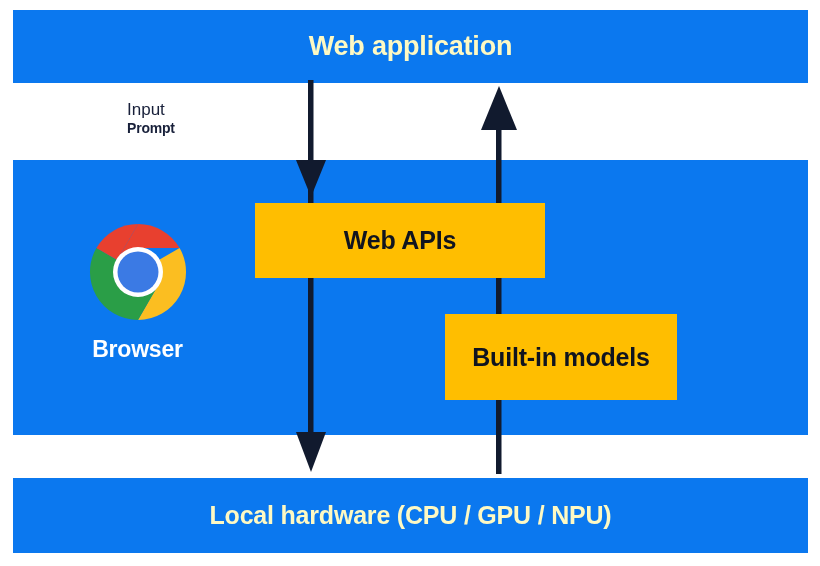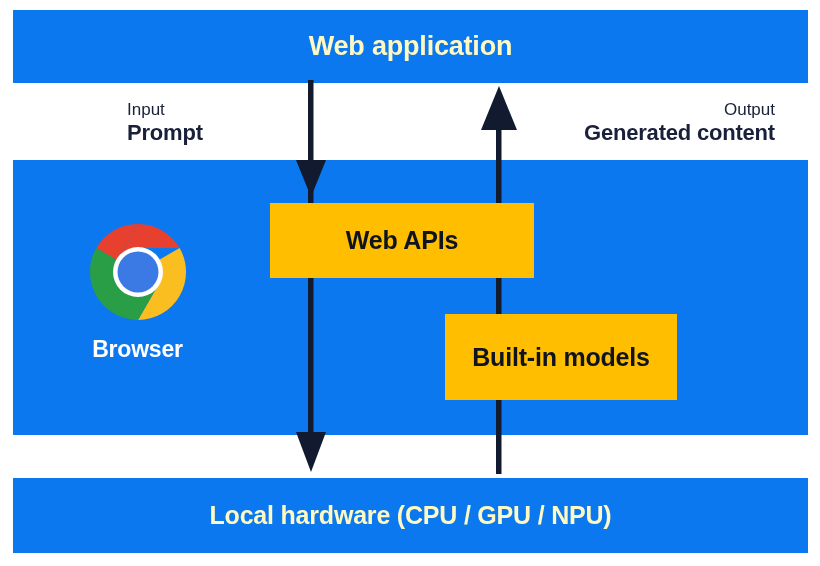--- a/index.html
+++ b/index.html
@@ -66,21 +66,21 @@
     color: #18203a;
     line-height: 1.18;
   }
   .annotation .kicker {
     display: block;
     font-size: 17px;
     font-weight: normal;
   }
   .annotation .headline {
     display: block;
-    font-size: 22px;
+    font-size: 14px;
     font-weight: bold;
     letter-spacing: -0.2px;
   }
   #annotation-input {
     left: 127px;
     top: 100px;
     text-align: left;
   }
   #annotation-output {
     right: 45px;
@@ -129,23 +129,23 @@
   }
   .yellow-box .box-label {
     color: #10141f;
     font-weight: bold;
     font-size: 25px;
     line-height: 1.22;
     letter-spacing: -0.2px;
   }
 
   #box-web-apis {
-    left: 257px;       
+    left: 242px;       
     top:  43px;
-    width: 264px;
+    width: 290px;
     height: 75px;
   }
   #box-built-in-models {
     left: 432px;
     top:  154px;
     width: 232px;
     height: 86px;
   }
 </style>
 </head>
@@ -155,24 +155,20 @@
 
   <div class="band" id="band-web-application" style="background: rgb(11, 120, 239);">
     <span class="band-label">Web application</span>
   </div>
 
   <div class="annotation" id="annotation-input" style="color: rgb(24, 32, 58);">
     <span class="kicker">Input</span>
     <span class="headline">Prompt</span>
   </div>
 
-  <div class="annotation" id="annotation-output" style="color: rgb(24, 32, 58);">
-    <span class="kicker">Output</span>
-    <span class="headline">Generated content</span>
-  </div>
 
   <div class="band" id="band-browser" style="background: rgb(11, 120, 239);">
 
     <div id="browser-block">
       <svg id="chrome-icon" width="100" height="100" viewBox="0 0 100 100">
 
         <path d="M50 2 A48 48 0 0 1 91.6 26 L50 26 A24 24 0 0 0 29.2 38 Z" fill="#e8402f"></path>
 
         <path d="M91.6 26 A48 48 0 0 1 50 98 L70.8 62 A24 24 0 0 0 70.8 38 L91.6 26 Z" fill="#fbbe21"></path>
 

